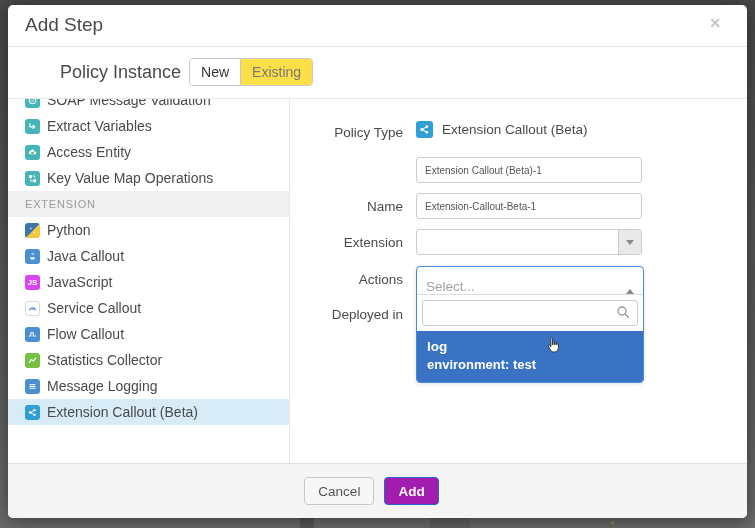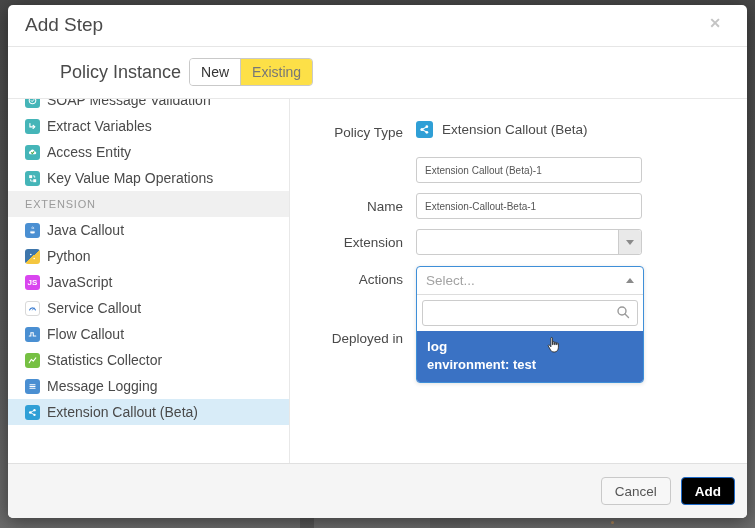--- a/index.html
+++ b/index.html
@@ -54,35 +54,35 @@
   .ptype-ic{width:17px;height:17px;border-radius:3px;background:#2f9fd6;display:flex;align-items:center;justify-content:center;}
   .ptype-txt{font-size:13.5px;color:#4a4a4a;}
 
   .selectbox{position:relative;height:26px;border:1px solid #ccc;border-radius:3px;background:#fff;cursor:pointer;}
   .selectbox .sval{position:absolute;left:8px;top:5px;font-size:13.5px;color:#555;}
   .selectbox .sbtn{position:absolute;right:0;top:0;bottom:0;width:22px;background:#e9e9e9;border-left:1px solid #ccc;border-radius:0 3px 3px 0;display:flex;align-items:center;justify-content:center;}
   .tri-dn{width:0;height:0;border-left:4px solid transparent;border-right:4px solid transparent;border-top:5px solid #8a8a8a;}
   .tri-up{width:0;height:0;border-left:4px solid transparent;border-right:4px solid transparent;border-bottom:5px solid #8a8a8a;}
 
   .dd-open{position:absolute;left:125px;top:167px;width:226px;border:1px solid #3f8fd8;border-radius:4px;background:#fff;z-index:5;box-shadow:0 1px 4px rgba(0,0,0,.12);}
-  .dd-head{height:27px;display:flex;align-items:center;justify-content:space-between;padding:0 9px;cursor:pointer;}
+  .dd-head{height:27px;display:flex;align-items:flex-end;justify-content:space-between;padding:0 9px;cursor:pointer;}
   .dd-placeholder{font-size:13.5px;color:#a3a3a3;}
   .dd-search-wrap{padding:5px 5px 5px 5px;border-top:1px solid #ddd;}
   .dd-search{position:relative;height:24px;border:1px solid #ccc;border-radius:3px;background:#fff;}
   .dd-search input{position:absolute;left:6px;top:2px;right:26px;height:18px;border:none;outline:none;font-size:13px;font-family:inherit;color:#555;background:transparent;width:calc(100% - 34px);}
   .mag{position:absolute;right:6px;top:4px;}
   .dd-opt{background:#3a72c4;color:#fff;padding:6px 10px 8px 10px;border-radius:0 0 3px 3px;cursor:pointer;}
   .dd-opt .o1{font-size:13.5px;font-weight:bold;line-height:19px;}
   .dd-opt .o2{font-size:13px;font-weight:bold;line-height:18px;}
   .cursor-hand{position:absolute;left:252px;top:236px;z-index:10;pointer-events:none;}
 
-  .mfoot{position:absolute;left:0;bottom:0;right:0;height:55px;background:#f5f5f5;border-top:1px solid #e0e0e0;border-radius:0 0 5px 5px;display:flex;align-items:center;justify-content:flex-end;gap:10px;padding-right:12px;box-sizing:border-box;}
+  .mfoot{position:absolute;left:0;bottom:0;right:0;height:55px;background:#f5f5f5;border-top:1px solid #e0e0e0;border-radius:0 0 5px 5px;display:flex;align-items:center;justify-content:center;gap:10px;padding-right:12px;box-sizing:border-box;}
   .btn{height:28px;border-radius:4px;font-size:13.5px;padding:0 13px;cursor:pointer;font-family:inherit;}
   .btn-cancel{background:#f7f7f7;border:1px solid #c9c9c9;color:#555;}
-  .btn-add{background:#000000;border:1px solid #1e6ac9;color:#fff;font-weight:bold;}
+  .btn-add{background:#a21caf;border:1px solid #1e6ac9;color:#fff;font-weight:bold;}
 </style>
 </head>
 <body>
 
 <div class="bd-stripe s1"></div>
 <div class="bd-stripe s2"></div>
 <div class="bd-dot"></div>
 
 <div class="modal">
 
@@ -136,37 +136,37 @@
               <rect x="8.5" y="8.5" width="4" height="4" fill="#fff"></rect>
               <path d="M5 8.5V11h3M10.5 6.5V4H8" fill="none" stroke="#fff" stroke-width="1.2"></path>
             </svg>
         </span>
         <span class="slabel">Key Value Map Operations</span>
       </div>
 
       <div class="sect">EXTENSION</div>
 
       <div class="srow">
+        <span class="sic pybg">
+          <svg width="11" height="11" viewBox="0 0 15 15">
+              <circle cx="5.2" cy="4.8" r="1.1" fill="#fff"></circle>
+              <circle cx="9.8" cy="10.2" r="1.1" fill="#fff"></circle>
+            </svg>
+        </span>
+        <span class="slabel">Python</span>
+      </div>
+      <div class="srow">
         <span class="sic blue">
           <svg width="11" height="11" viewBox="0 0 15 15">
               <path d="M4.5 9.5h6v1.4c0 .8-6 .8-6 0z" fill="#fff"></path>
               <path d="M4.5 8.7h6" stroke="#fff" stroke-width="1"></path>
               <path d="M7 2.5c-1 .9 1 1.5 0 2.6M9 3c-.8.7.8 1.2 0 2.1" fill="none" stroke="#fff" stroke-width="1" stroke-linecap="round"></path>
             </svg>
         </span>
         <span class="slabel">Java Callout</span>
-      </div>
-      <div class="srow">
-        <span class="sic pybg">
-          <svg width="11" height="11" viewBox="0 0 15 15">
-              <circle cx="5.2" cy="4.8" r="1.1" fill="#fff"></circle>
-              <circle cx="9.8" cy="10.2" r="1.1" fill="#fff"></circle>
-            </svg>
-        </span>
-        <span class="slabel">Python</span>
       </div>
       <div class="srow">
         <span class="sic yellow">
           <span class="jsb">JS</span>
         </span>
         <span class="slabel">JavaScript</span>
       </div>
       <div class="srow">
         <span class="sic whitebg">
           <svg width="11" height="11" viewBox="0 0 15 15">
@@ -239,21 +239,21 @@
 
       <div class="flabel" style="top:136px;">Extension</div>
       <div class="fctrl selectbox" style="top:130px;">
         <span class="sbtn">
             <span class="tri-dn"></span>
           </span>
       </div>
 
       <div class="flabel" style="top:173px;">Actions</div>
 
-      <div class="flabel" style="top:208px;margin-top:24px;">Deployed in</div>
+      <div class="flabel" style="top:208px;">Deployed in</div>
 
       <div class="dd-open">
         <div class="dd-head">
           <span class="dd-placeholder">Select...</span>
           <span class="tri-up"></span>
         </div>
         <div class="dd-search-wrap">
           <div class="dd-search">
             <input type="text" value="" style="">
             <span class="mag">

